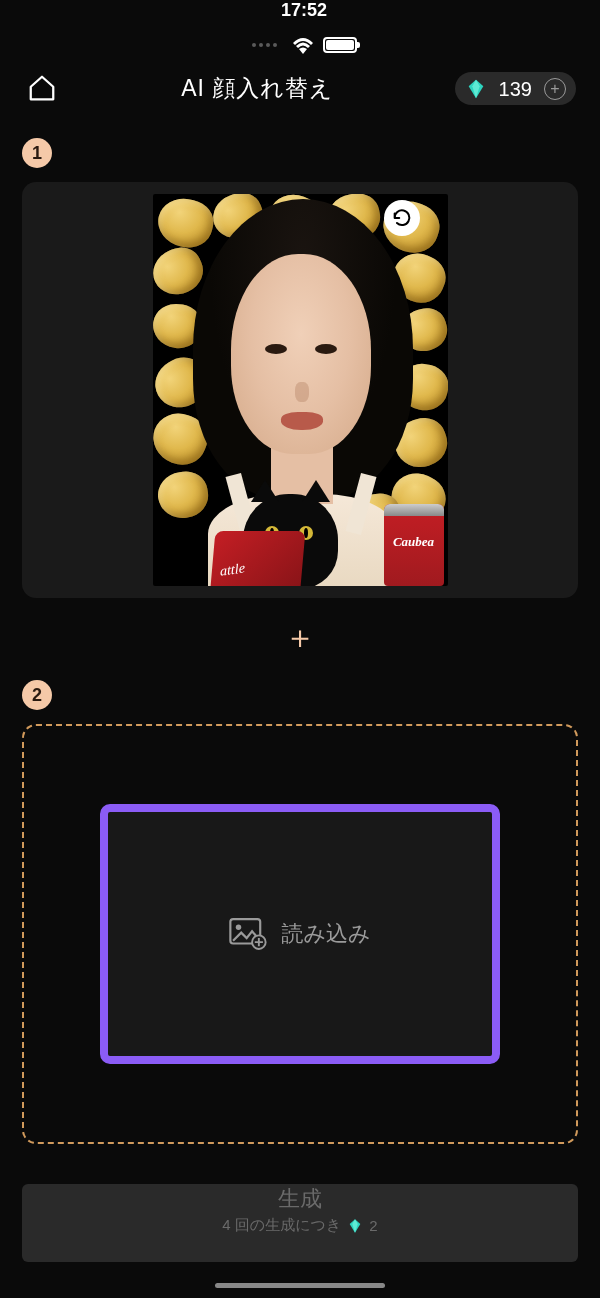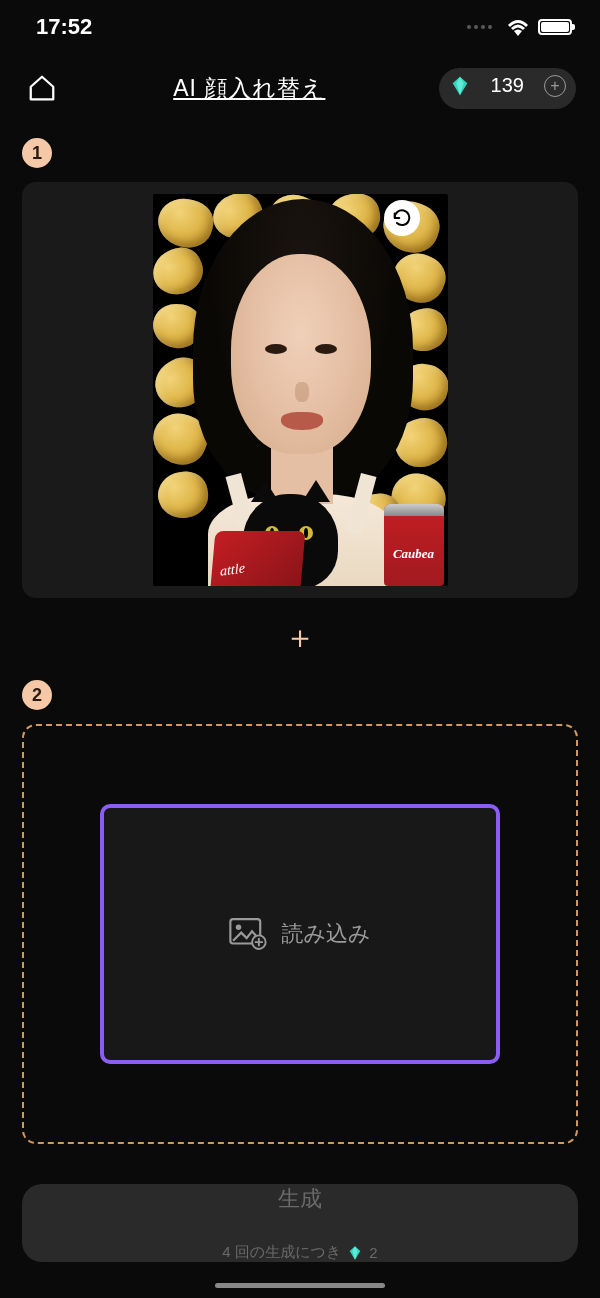--- a/index.html
+++ b/index.html
@@ -12,49 +12,50 @@
     overflow: hidden;
   }
 
   
   .status-bar {
     height: 54px;
     display: flex;
     align-items: center;
     justify-content: space-between;
     padding: 0 28px 0 36px;
-    font-size: 22px;
+    font-size: 18px;
     font-weight: 600;
+    flex-direction: column;
   }
   .status-right { display: flex; align-items: center; gap: 8px; }
   .dots { display: flex; gap: 3px; margin-right: 6px;}
   .dots span { width: 4px; height: 4px; background: #5a5a5a; border-radius: 50%; display:inline-block;}
   .wifi { width: 24px; height: 18px; }
   .battery { width: 34px; height: 16px; border: 2px solid #fff; border-radius: 4px; position: relative; }
   .battery::after { content:""; position:absolute; right:-5px; top:3px; width:3px; height:6px; background:#fff; border-radius:0 2px 2px 0;}
   .battery .fill { position:absolute; left:1px; top:1px; bottom:1px; right:1px; background:#fff; border-radius:2px;}
 
   
   .header {
     height: 60px;
     display: flex;
     align-items: center;
     justify-content: space-between;
     padding: 0 24px;
     margin-top: 4px;
   }
   .home-btn { width: 36px; height: 36px; display:flex; align-items:center; justify-content:center;}
-  .title { font-size: 23px; font-weight: 500; letter-spacing: 1px; text-decoration: underline;}
+  .title { font-size: 23px; font-weight: 500; letter-spacing: 1px;}
   .credits {
     background: #2a2a2a;
     border-radius: 22px;
-    padding: 6px 10px 12px 10px;
+    padding: 6px 10px 4px 10px;
     display: flex;
-    align-items: flex-end;
-    gap: 20px;
+    align-items: flex-start;
+    gap: 12px;
     font-size: 20px;
     font-weight: 500;
   }
   .gem { width: 22px; height: 22px; }
   .plus-circ { width:22px; height:22px; border:1.5px solid #9a9a9a; border-radius:50%; display:flex; align-items:center; justify-content:center; font-size:16px; color:#9a9a9a; line-height:1;}
 
   
   .content { padding: 20px 22px 0 22px; }
 
   .step-header { display:flex; align-items:center; gap:12px; margin-bottom:14px;}
@@ -130,21 +131,21 @@
   .cat-eye{position:absolute; width:14px; height:14px; background:#d4b838; border-radius:50%; top:32px;}
   .cat-eye.l{left:22px;} .cat-eye.r{left:56px;}
   .cat-eye::after{content:"";position:absolute;left:5px;top:2px;width:4px;height:10px;background:#000;border-radius:50%;}
 
   .can {
     position:absolute; right:4px; bottom:0; width:60px; height:82px;
     background: linear-gradient(#c41e24,#a01a1f);
     border-radius:6px 6px 4px 4px;
   }
   .can::before{content:"";position:absolute;top:0;left:0;right:0;height:12px;background:linear-gradient(#ccc,#888);border-radius:6px 6px 0 0;}
-  .can-label{position:absolute;top:42px;left:0;right:0;text-align:center;font-family:cursive;color:#fff;font-size:13px;font-weight:bold;font-style:italic;}
+  .can-label{position:absolute;top:30px;left:0;right:0;text-align:center;font-family:cursive;color:#fff;font-size:13px;font-weight:bold;font-style:italic;}
 
   .bag{position:absolute;left:60px;bottom:0;width:90px;height:55px;background:linear-gradient(135deg,#c41e24,#8a1418);border-radius:8px 8px 0 0;transform:skewX(-5deg);}
   .bag-label{position:absolute;bottom:8px;left:8px;font-family:cursive;color:#fff;font-size:14px;font-style:italic;transform:rotate(-8deg);}
 
   .reset-btn {
     position:absolute;
     top: 18px; right: 158px;
     width: 36px; height: 36px;
     background: #fff;
     border-radius: 50%;
@@ -164,43 +165,43 @@
   .dashed-box {
     border: 2px dashed #d19a5c;
     border-radius: 14px;
     height: 420px;
     display:flex;
     align-items:center;
     justify-content:center;
     padding: 20px;
   }
   .upload-inner {
-    border: 4px solid #8b5cf6;
+    border: 8px solid #8b5cf6;
     width: 400px;
     height: 260px;
     display:flex;
     align-items:center;
     justify-content:center;
     gap: 14px;
     color: #9a9a9a;
     font-size: 22px;
     background: #181818;
     border-radius: 10px;
   }
 
   
   .gen-btn {
     margin: 40px 22px 0 22px;
     background: #2a2a2a;
-    border-radius: 20px;
+    border-radius: 6px;
     height: 78px;
     display:flex;
     flex-direction:column;
     align-items:center;
-    justify-content:space-between;
+    justify-content:flex-start;
     gap:2px;
     color: #6a6a6a;
   }
   .gen-btn .main { font-size: 22px; font-weight:500;}
   .gen-btn .sub { font-size: 15px; display:flex; align-items:center; gap:6px;}
   .gem-sm{width:16px;height:16px;}
 
   
   .home-ind {
     position:absolute;

